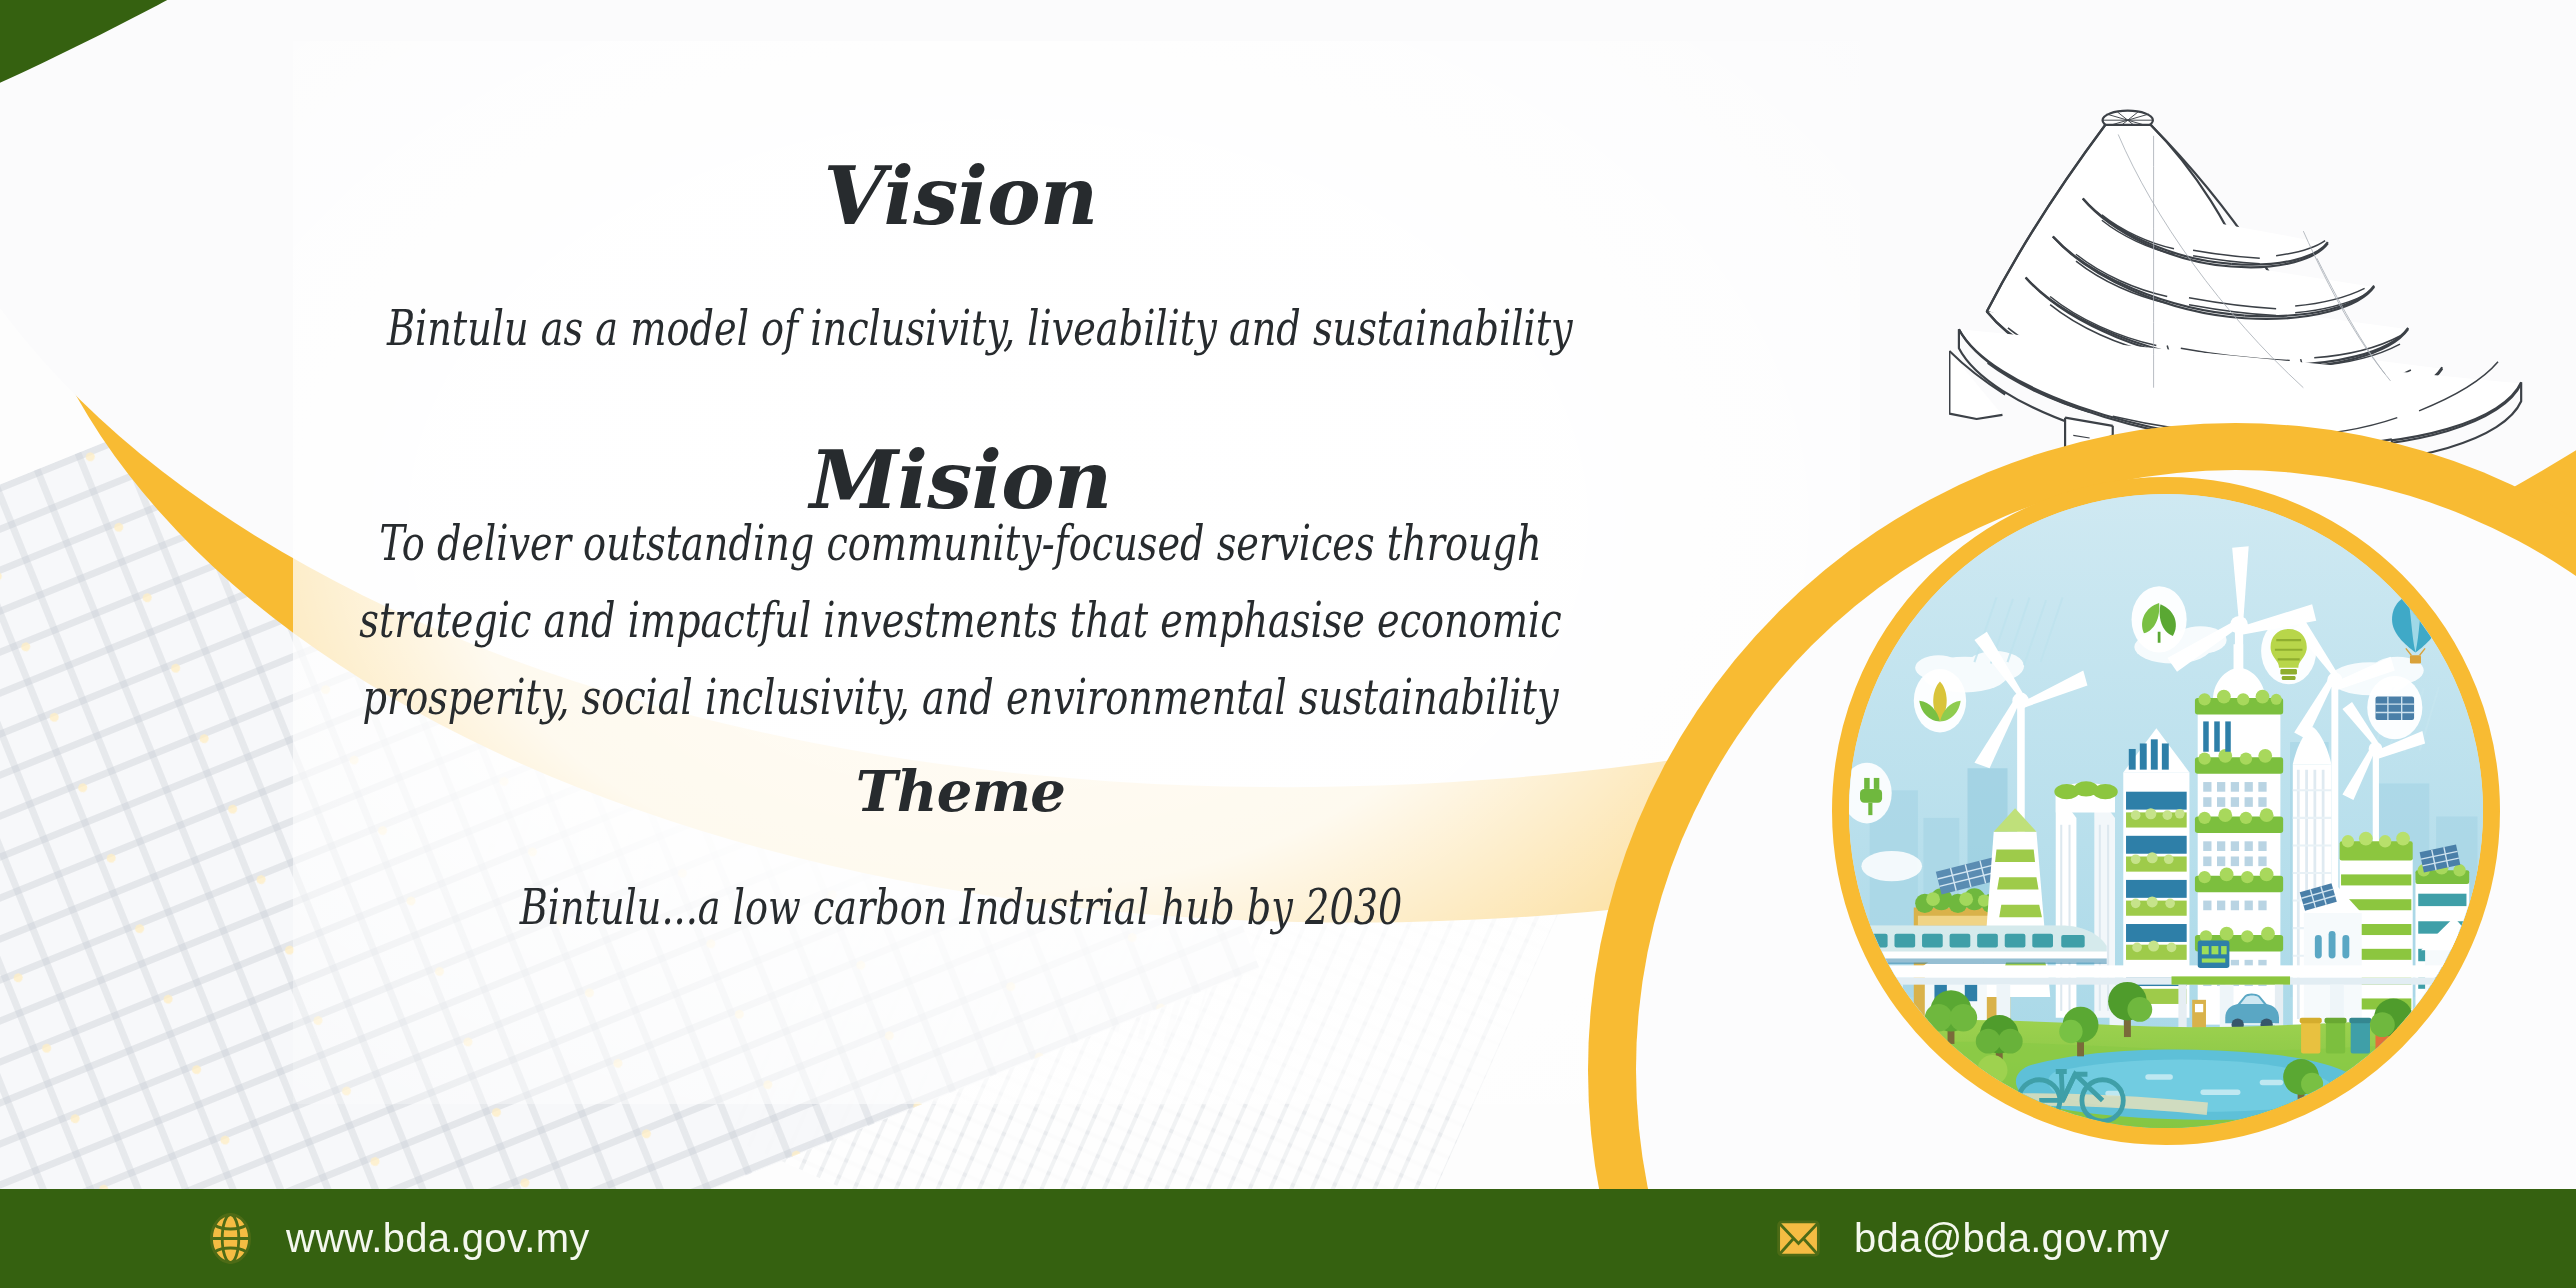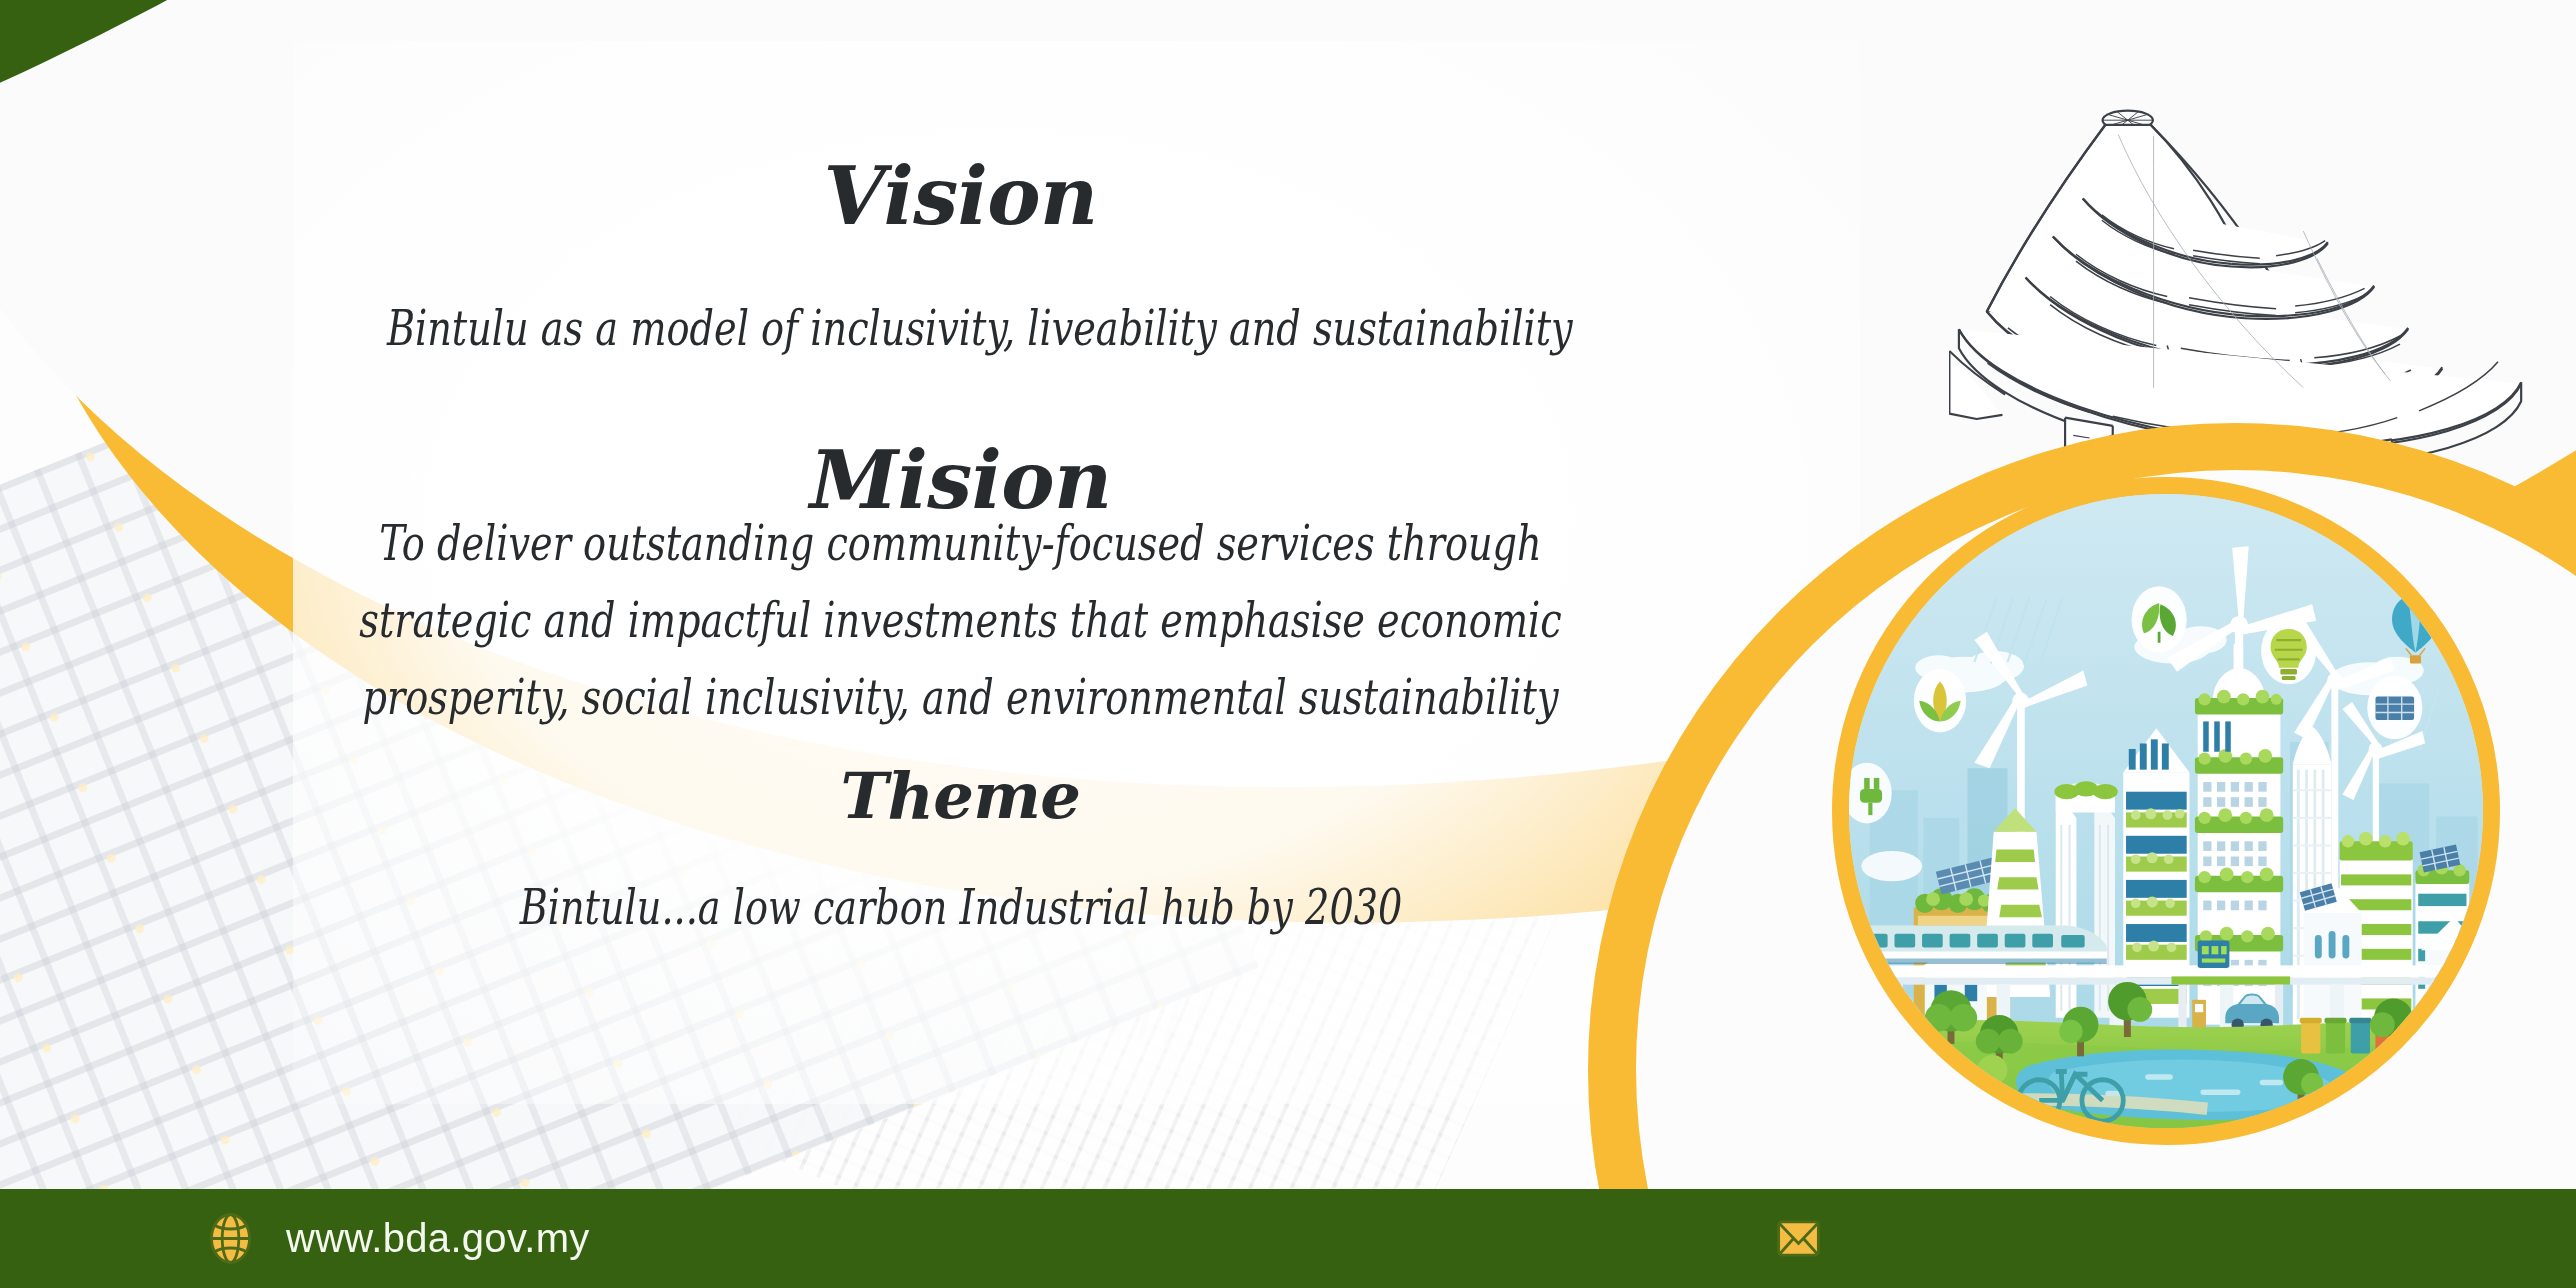--- a/index.html
+++ b/index.html
@@ -152,21 +152,21 @@
   }
 
   #vision-heading   { position:absolute; left:429px;  top:149px;  width:1063px; font-size:80px; }
   #vision-text      { position:absolute; left:225px;  top:300px;  width:1472px; font-size:49px; }
 
   #mision-heading   { position:absolute; left:429px;  top:409px;  width:1063px; font-size:80px;margin-top:24px; }
   #mision-line-1    { position:absolute; left:177px;  top:515px;  width:1567px; font-size:49px; }
   #mision-line-2    { position:absolute; left:177px;  top:592px;  width:1567px; font-size:49px; }
   #mision-line-3    { position:absolute; left:177px;  top:669px;  width:1567px; font-size:49px; }
 
-  #theme-heading    { position:absolute; left:429px;  top:758px; width:1063px; font-size:64px; }
+  #theme-heading    { position:absolute; left:429px;  top:758px; width:1063px; font-size:56px; }
   #theme-text       { position:absolute; left:327px;  top:879px; width:1268px; font-size:49px; }
 
   
   .dome-art {
     position:absolute; left:1949px; top:95px; width:627px; height:388px;
     pointer-events:none;
   }
 
   
   .circle-wrap {
@@ -964,17 +964,18 @@
       <span class="footer-text">www.bda.gov.my</span>
     </div>
 
     <div class="footer-item" id="footer-mail">
       <svg class="footer-icon" viewBox="0 0 64 64">
         <rect x="8" y="12" width="48" height="40" rx="4" fill="#f5bc43" stroke="#4d6b16" stroke-width="3.4"></rect>
         <path d="M9 14 L32 38 L55 14" fill="none" stroke="#4d6b16" stroke-width="3.4"></path>
         <path d="M9 51 L26 32" fill="none" stroke="#4d6b16" stroke-width="3.4"></path>
         <path d="M55 51 L38 32" fill="none" stroke="#4d6b16" stroke-width="3.4"></path>
       </svg>
+      <span class="footer-text">bda@bda.gov.my</span>
     </div>
   </div>
 
 </div>
 
 
 </body></html>

